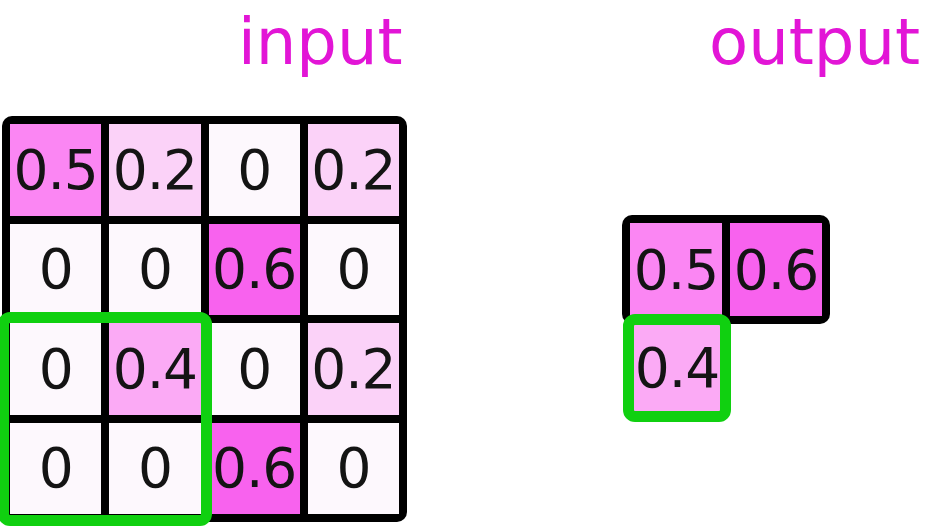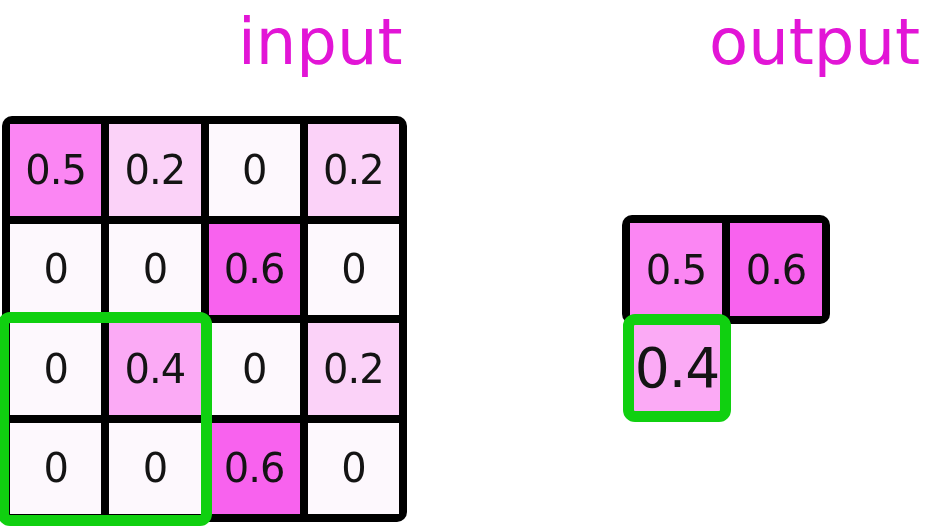--- a/index.html
+++ b/index.html
@@ -42,21 +42,21 @@
     left: 622px; top: 215px;
     width: 208px; height: 109px;
     grid-template-columns: repeat(2, 1fr);
     grid-template-rows: 1fr;
   }
 
   .cell {
     display: flex;
     align-items: center;
     justify-content: center;
-    font-size: 40px;
+    font-size: 55px;
     color: #141414;
     letter-spacing: -1px;
     background: #fdf8fd;
   }
 
   .pool-window {
     position: absolute;
     left: -2px; top: 312px;
     width: 214px; height: 214px;
     border: 11px solid #10d010;

